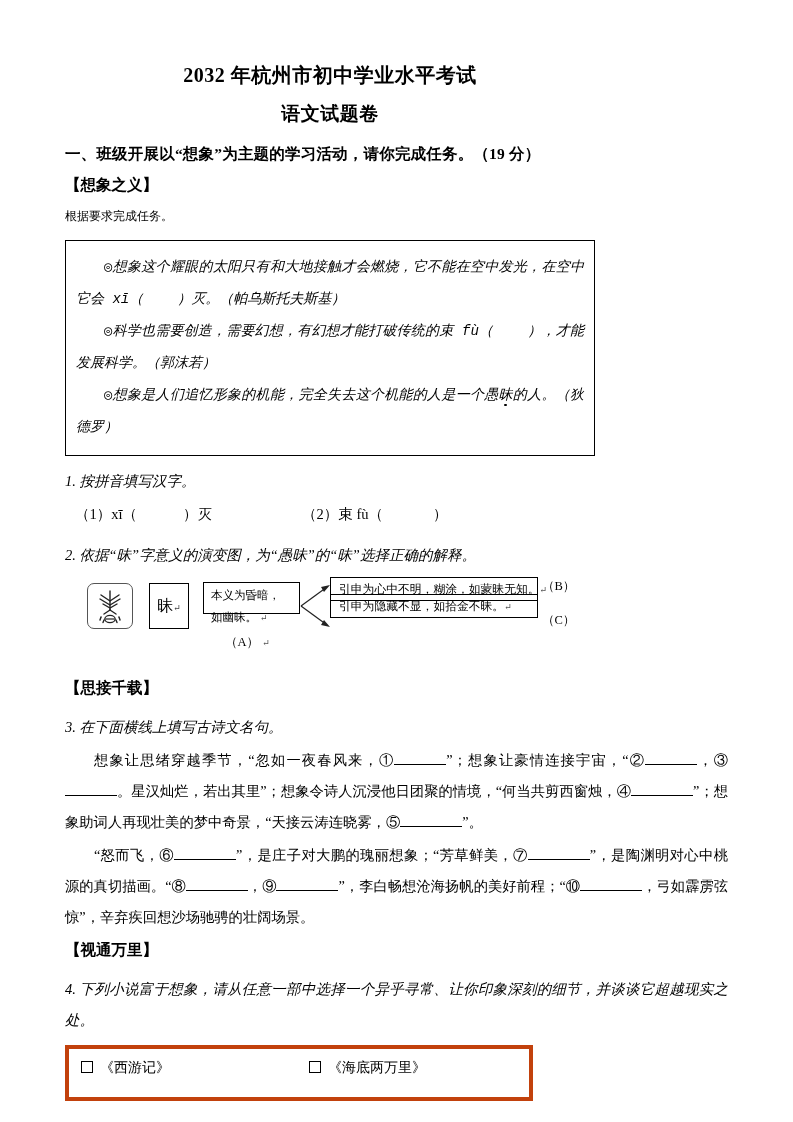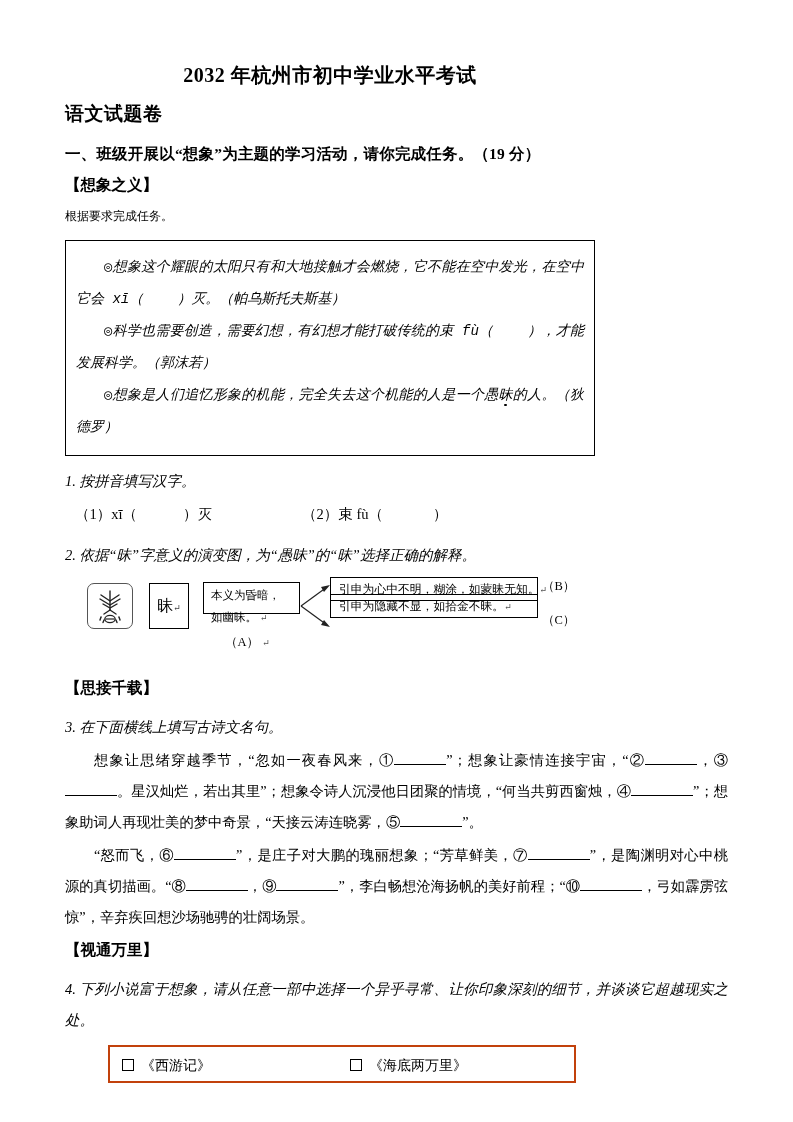--- a/index.html
+++ b/index.html
@@ -33,21 +33,21 @@
   .doc-title {
     text-align: center;
     font-weight: bold;
     font-size: 20px;
     line-height: 34px;
     letter-spacing: 0.5px;
     width: 530px;
     margin: 0 0 0 0;
   }
   .doc-subtitle {
-    text-align: left;
+    text-align: center;
     font-weight: bold;
     font-size: 19px;
     line-height: 36px;
     letter-spacing: 0.5px;
     width: 530px;
     margin: 4px 0 0 0;
   }
 
   .section-heading {
     font-weight: bold;
@@ -189,27 +189,26 @@
     position: absolute;
     font-size: 12.5px;
   }
   .opt-b { left: 455px; top: -1px; }
   .opt-c { left: 455px; top: 33px; }
   .arrows { position: absolute; left: 210px; top: -4px; }
   .pilcrow-mark { font-size: 9px; color: #555; }
 
   
   .choice-box {
-    border: 2px solid #c2410c;
+    border: 4px solid #c2410c;
     width: 468px;
-    height: 38px;
+    height: 56px;
     margin-top: 9px;
     box-sizing: border-box;
     position: relative;
-    margin-left: 43px;
   }
   .choice-item {
     position: absolute;
     top: 10px;
     font-size: 14px;
   }
   .choice-item .cb {
     display: inline-block;
     width: 10px; height: 10px;
     border: 1px solid #000;

